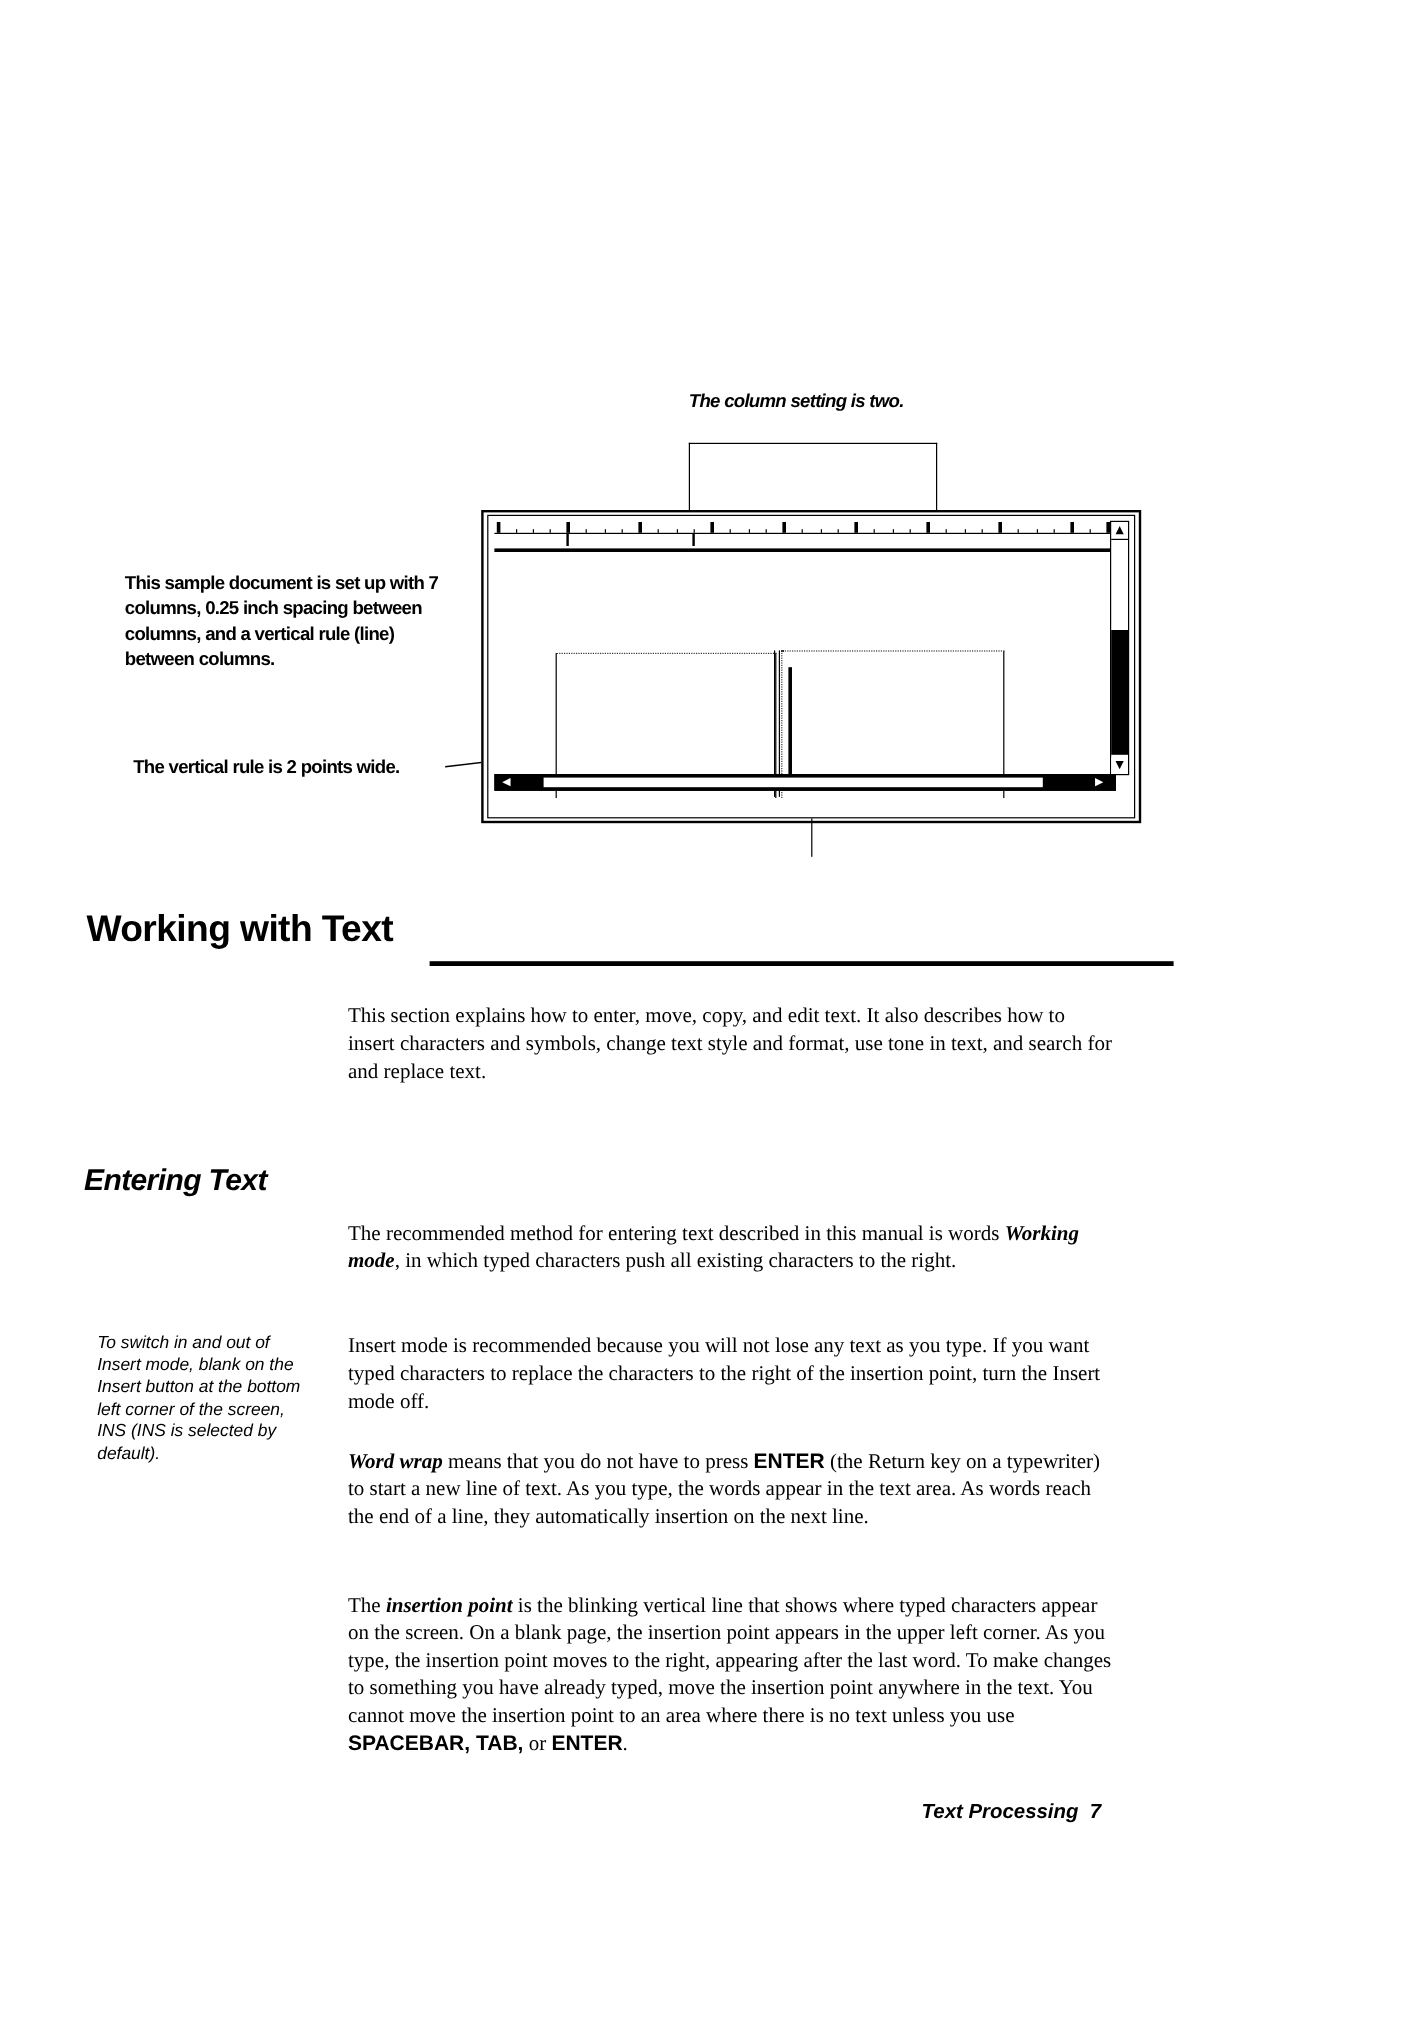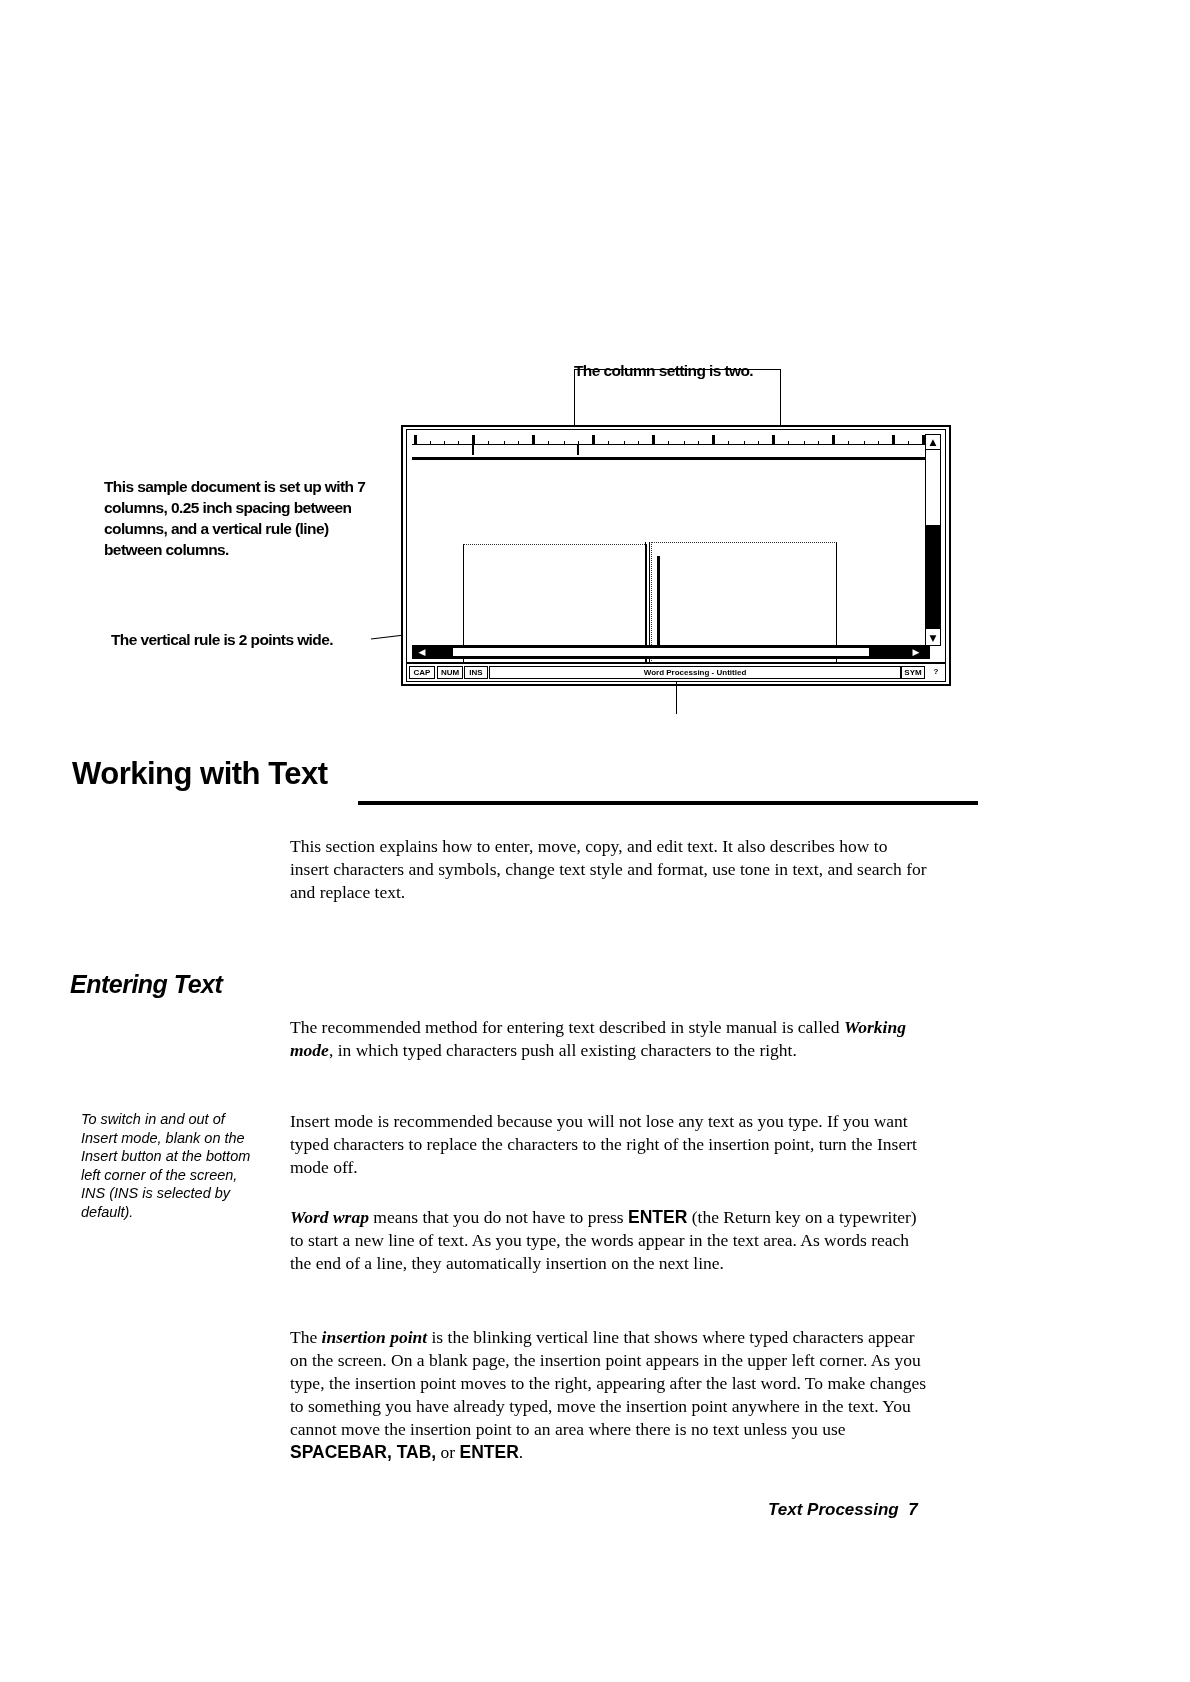--- a/index.html
+++ b/index.html
@@ -34,21 +34,21 @@
   .h2 { font-family: "Liberation Sans", sans-serif; font-weight: bold; font-style: italic; font-size: 25px; letter-spacing: -0.5px; }
   .body-text { font-family: "Liberation Serif", serif; font-size: 17.5px; line-height: 23px; width: 640px; }
   .body-text b.sans-key { font-family: "Liberation Sans", sans-serif; font-weight: bold; }
   .body-text .term { font-weight: bold; font-style: italic; }
   .sidenote { font-family: "Liberation Sans", sans-serif; font-style: italic; font-size: 14.5px; line-height: 18.5px; width: 170px; }
   .footer { font-family: "Liberation Sans", sans-serif; font-weight: bold; font-style: italic; font-size: 17px; }
 </style>
 </head>
 <body>
 
-<div class="abs callout" style="left:574px; top:360px;">The column setting is two.</div>
+<div class="abs callout" style="left:574px; top:324px;font-style:italic;">The column setting is two.</div>
 
 <div class="line" style="left:574px; top:369px; width:207px; height:1px;"></div>
 <div class="line" style="left:574px; top:369px; width:1px; height:186px;"></div>
 <div class="line" style="left:780px; top:369px; width:1px; height:186px;"></div>
 
 <div class="abs callout" style="left:104px; top:476px; width:270px;">This sample document is set up with 7 columns, 0.25 inch spacing between columns, and a vertical rule (line) between columns.</div>
 <div class="abs callout" style="left:111px; top:629px;">The vertical rule is 2 points wide.</div>
 
 <svg class="abs" style="left:370px; top:595px;" width="300" height="50">
   <line x1="1" y1="44" x2="295" y2="9" stroke="#000" stroke-width="1.2"></line>
@@ -113,42 +113,34 @@
       <div class="thumb-dark"></div>
       <div class="arrow" style="bottom:0; background:#fff;">▼</div>
     </div>
 
     <div class="hscroll">
       <div class="arrow" style="left:2px;">◀</div>
       <div class="track"></div>
       <div class="arrow" style="right:6px;">▶</div>
     </div>
 
-    <div class="statusbar">
-      <div class="sb-btn" style="left:2px; width:20px;">CAP</div>
-      <div class="sb-btn" style="left:30px; width:20px;">NUM</div>
-      <div class="sb-btn" style="left:57px; width:18px;">INS</div>
-      <div class="sb-title">Word Processing - Untitled</div>
-      <div class="sb-btn" style="right:20px; width:18px;">SYM</div>
-      <div class="sb-btn" style="right:2px; width:10px; border:none;">?</div>
-    </div>
   </div>
 </div>
 
 <div class="line" style="left:676px; top:682px; width:1px; height:32px;"></div>
 
 <div class="abs h1" style="left:72px; top:756px;">Working with Text</div>
 <div class="line" style="left:358px; top:801px; width:620px; height:4px;"></div>
 
 <div class="abs body-text" style="left:290px; top:835px;">This section explains how to enter, move, copy, and edit text. It also describes how to insert characters and symbols, change text style and format, use tone in text, and search for and replace text.</div>
 
 <div class="abs h2" style="left:70px; top:970px;">Entering Text</div>
 
 <div class="abs body-text" style="left:290px; top:1016px;">
-  <span>The recommended method for entering text described in style manual is called </span><span class="term">Working mode</span><span>, in which typed characters push all existing characters to the right.</span>
+  <span>The recommended method for entering text described in this manual is words </span><span class="term">Working mode</span><span>, in which typed characters push all existing characters to the right.</span>
 </div>
 
 <div class="abs sidenote" style="left:81px; top:1110px;">To switch in and out of Insert mode, blank on the Insert button at the bottom left corner of the screen, INS (INS is selected by default).</div>
 
 <div class="abs body-text" style="left:290px; top:1110px;">Insert mode is recommended because you will not lose any text as you type. If you want typed characters to replace the characters to the right of the insertion point, turn the Insert mode off.</div>
 
 <div class="abs body-text" style="left:290px; top:1206px;">
   <span class="term">Word wrap</span><span> means that you do not have to press </span><b class="sans-key">ENTER</b><span> (the Return key on a typewriter) to start a new line of text. As you type, the words appear in the text area. As words reach the end of a line, they automatically insertion on the next line.</span>
 </div>
 

